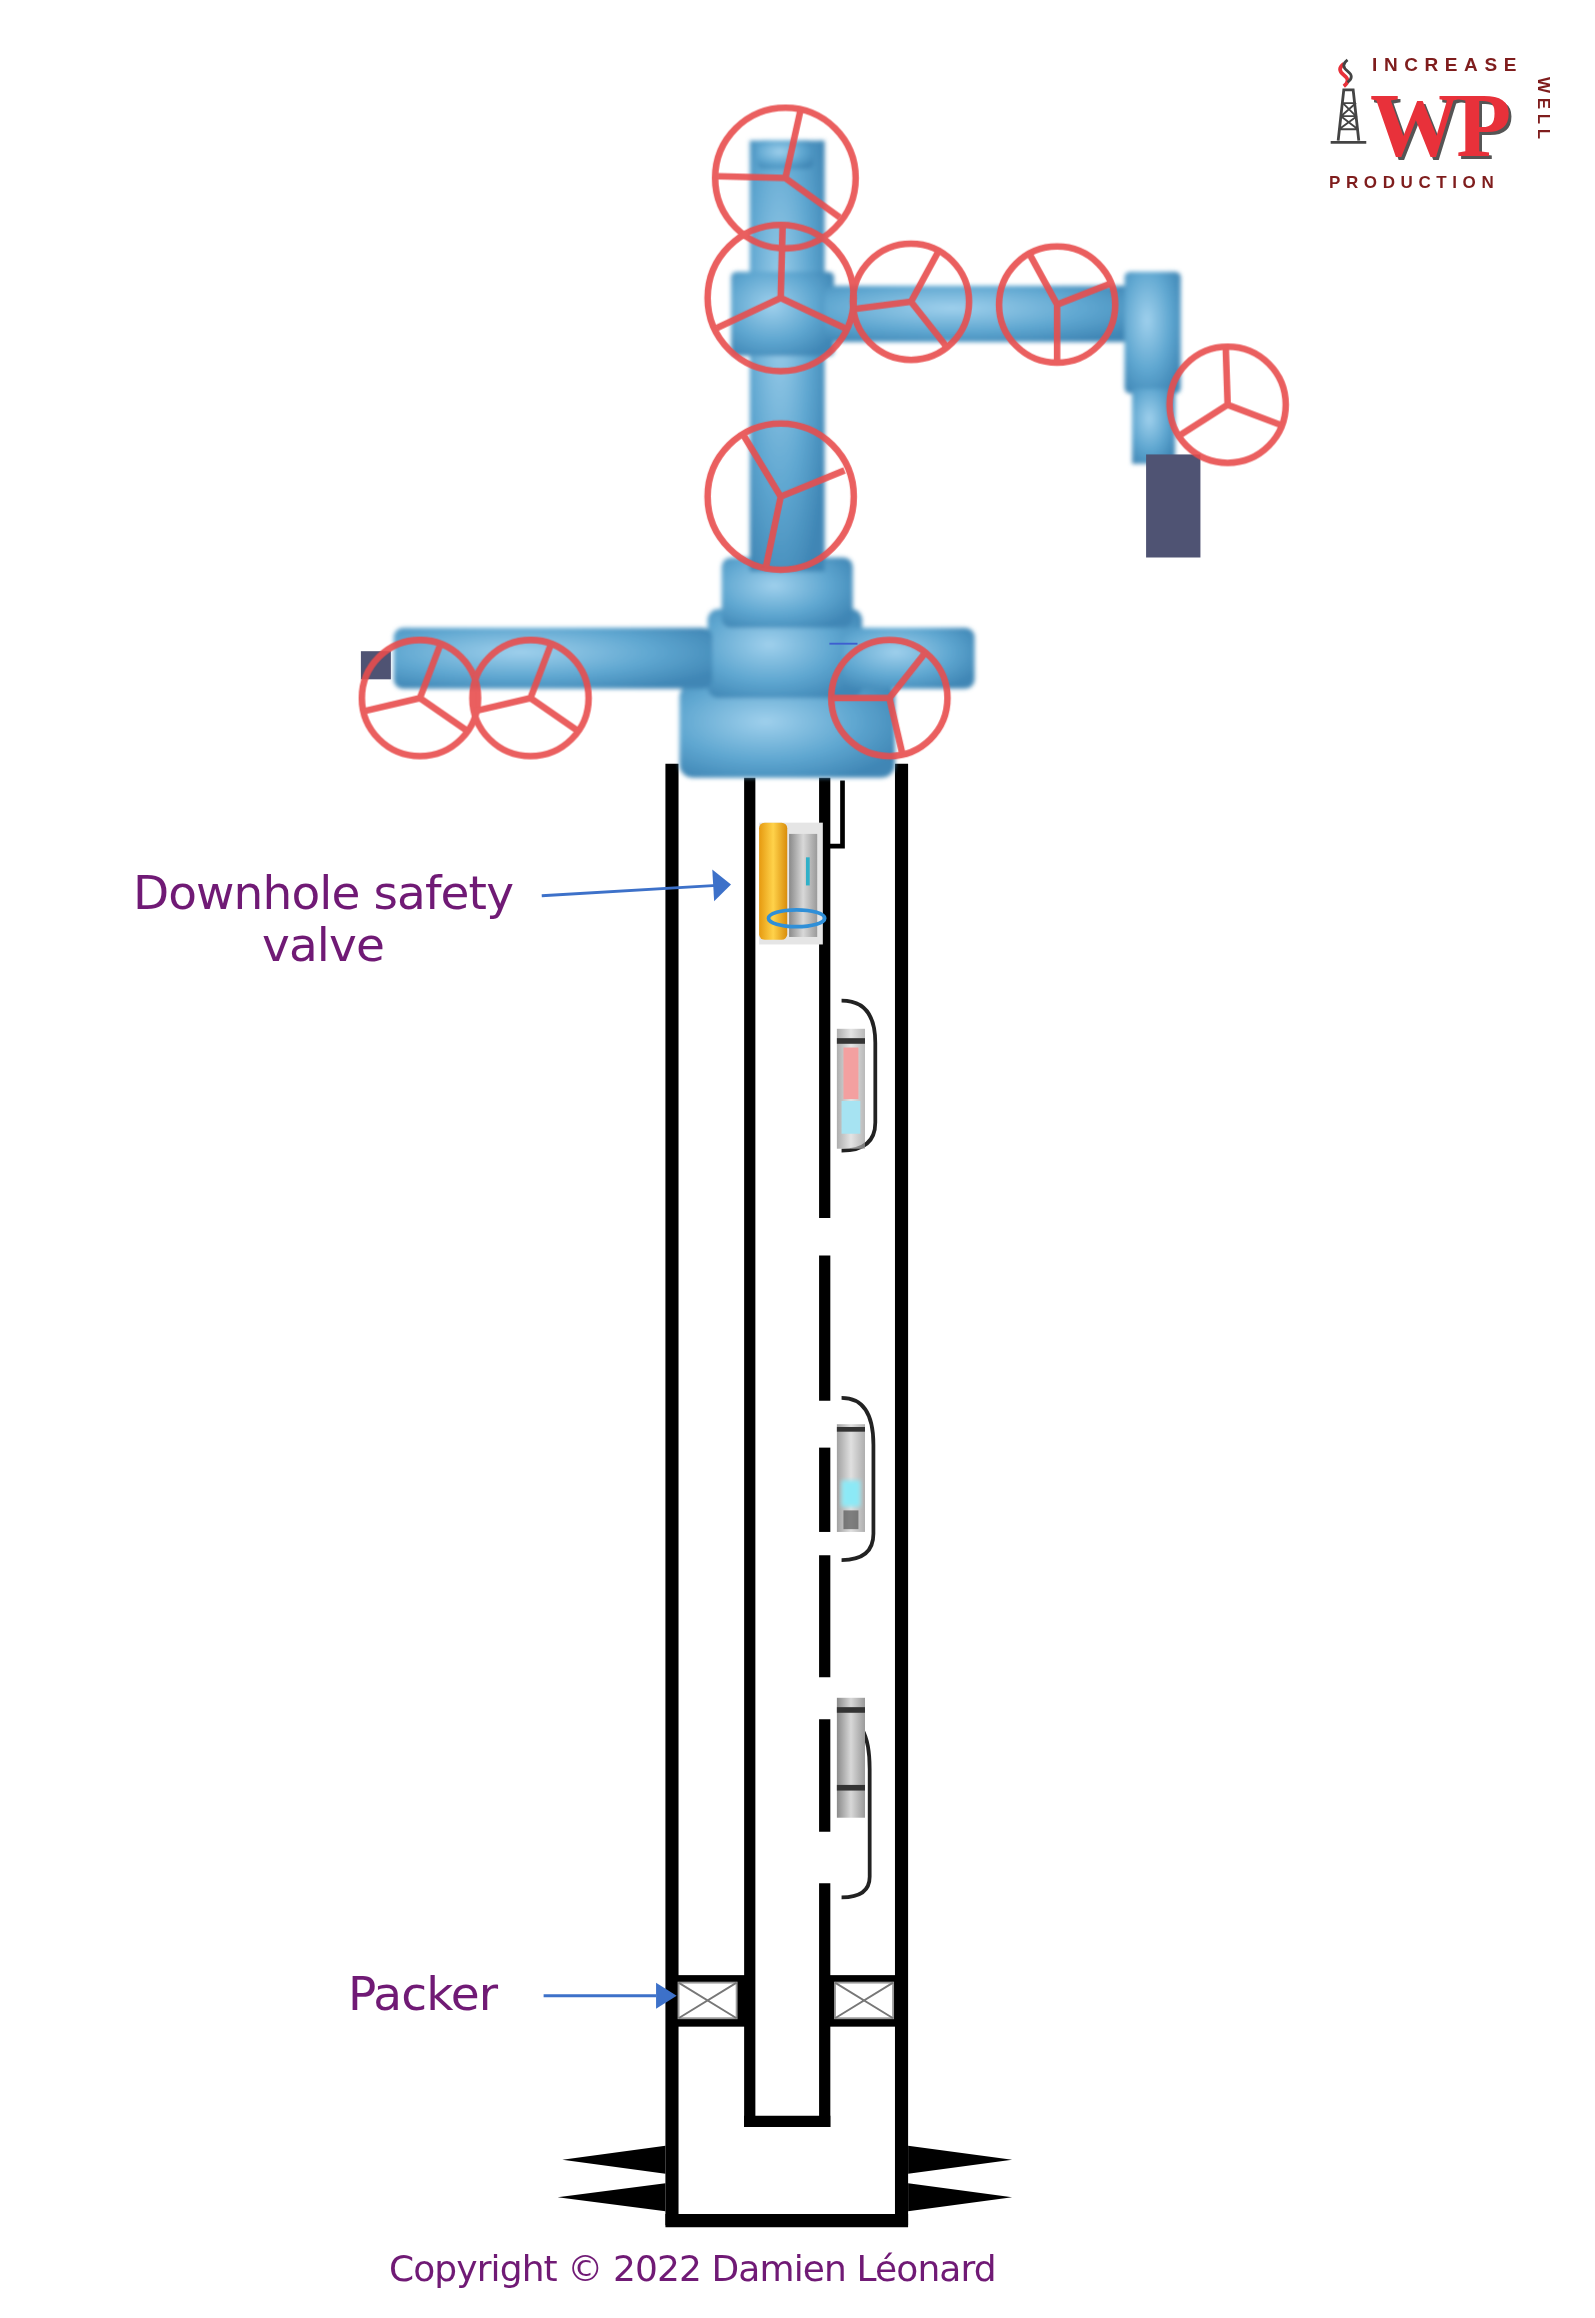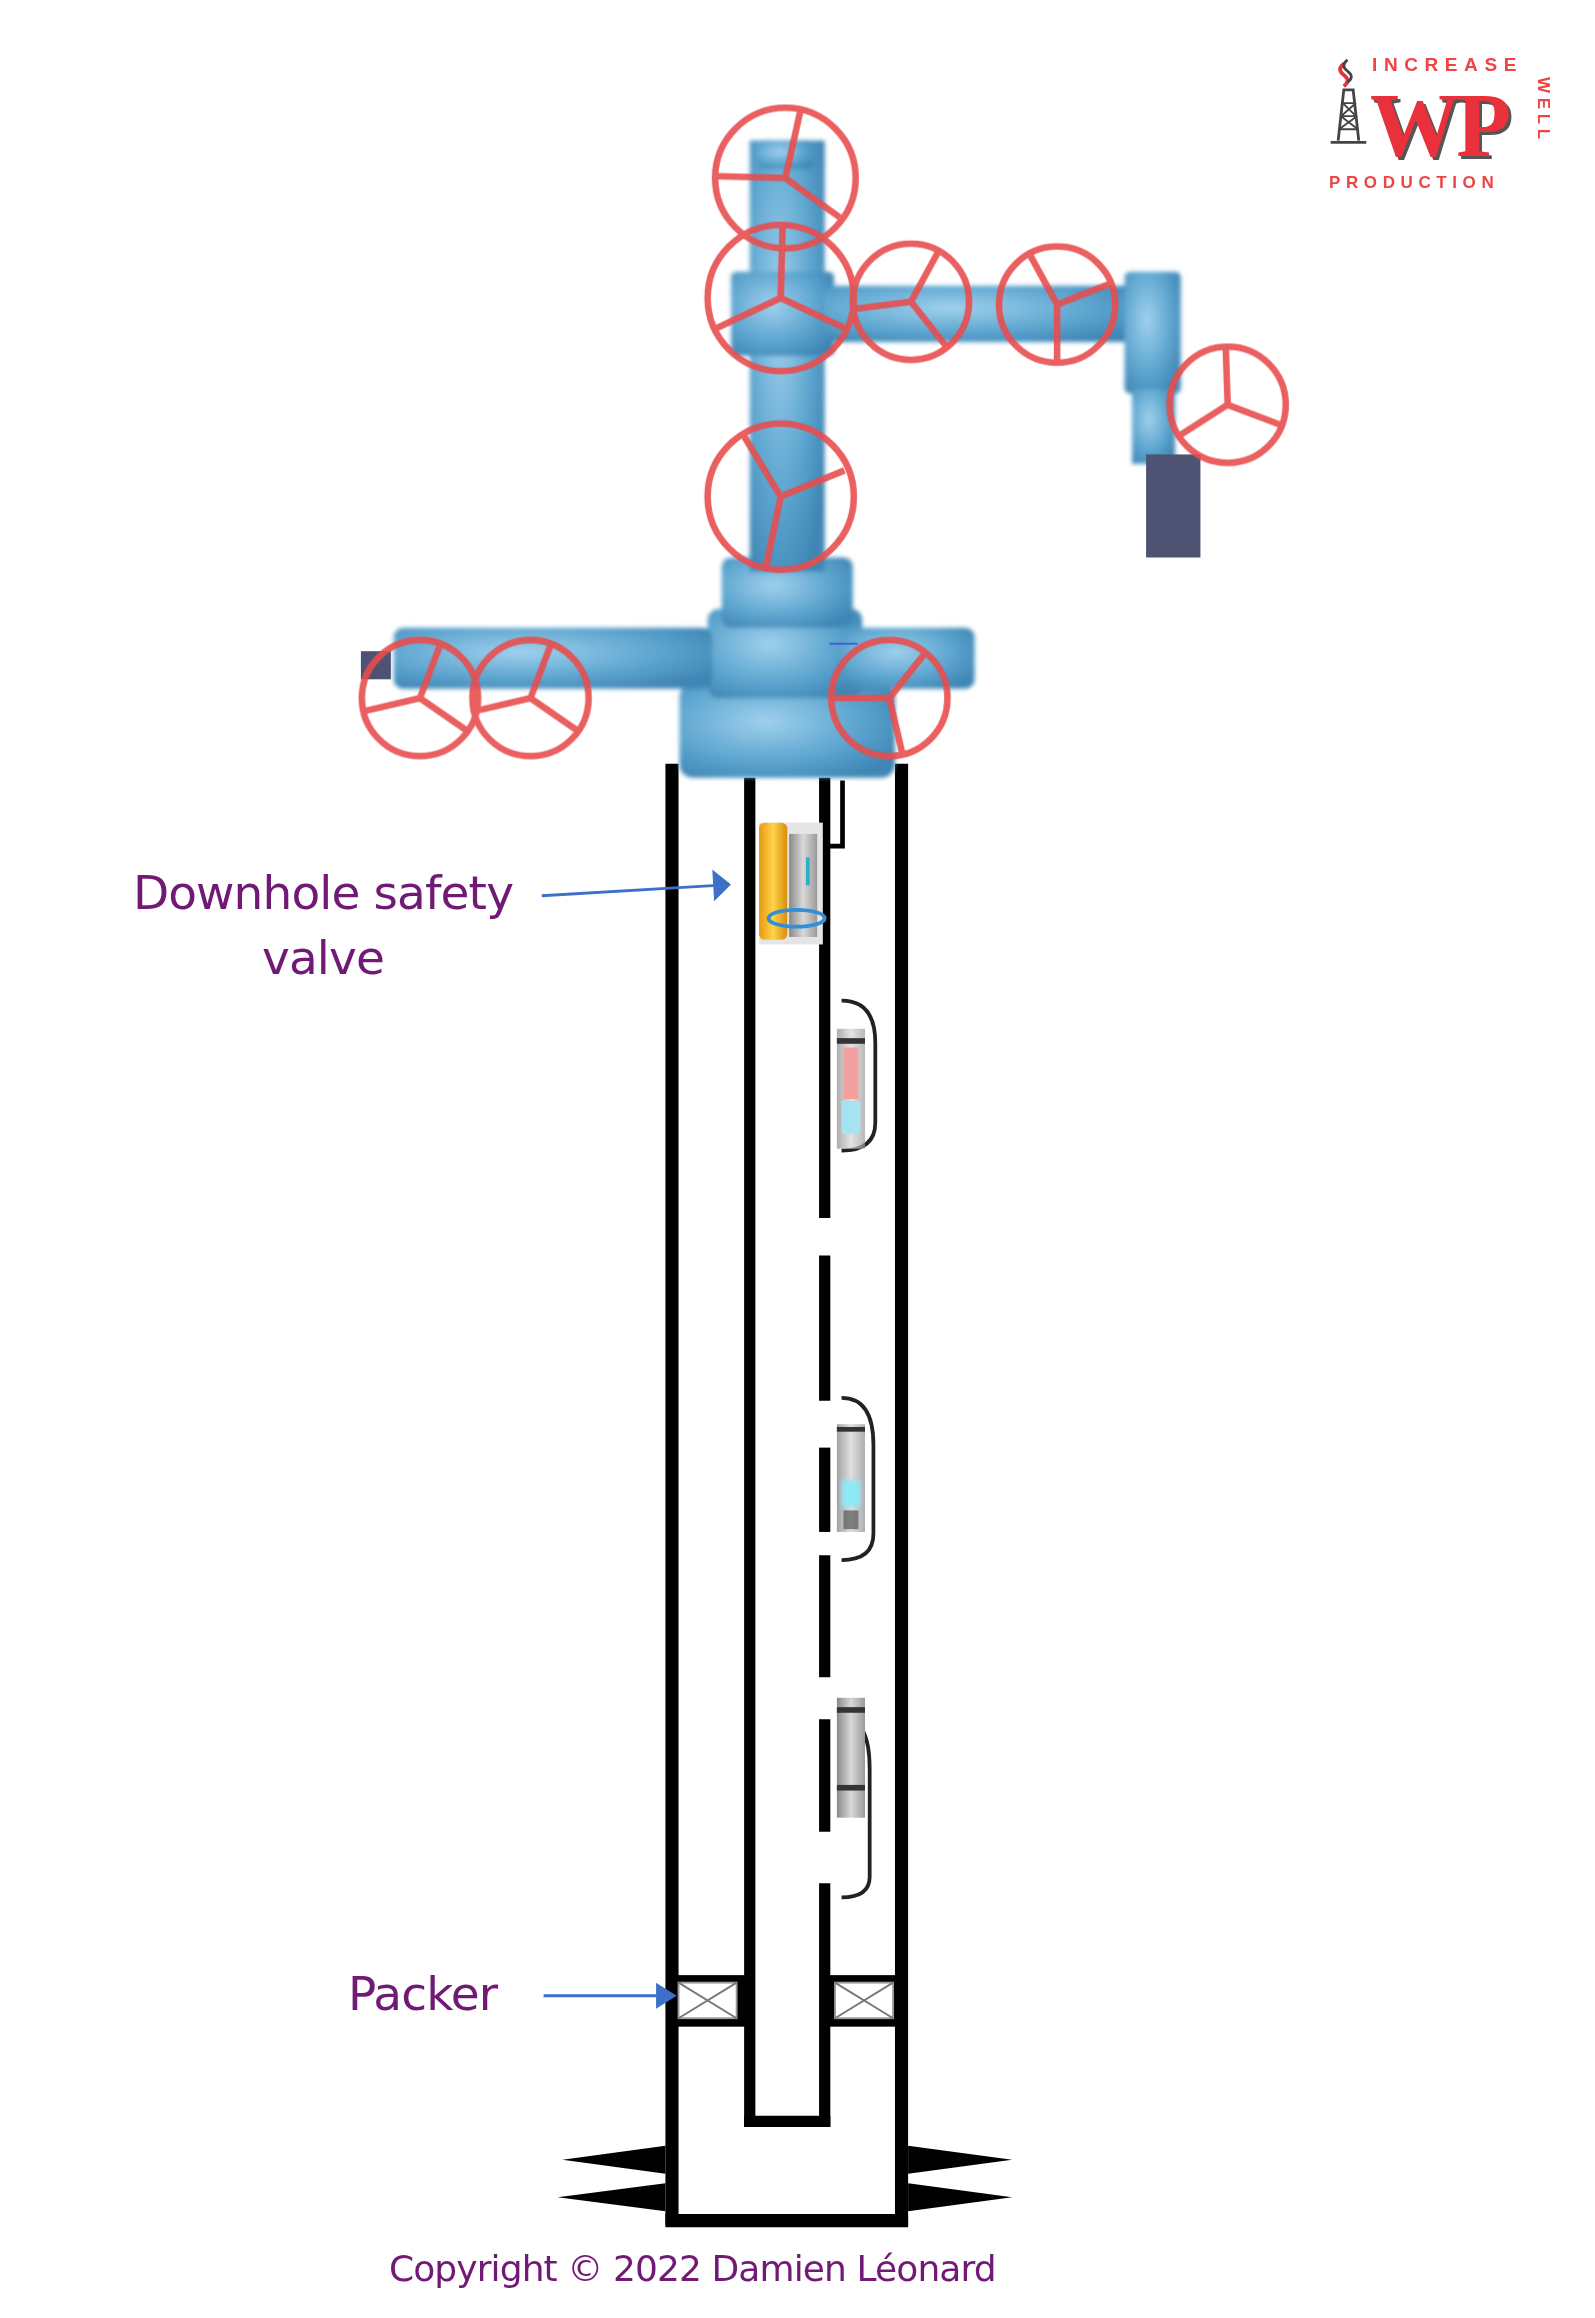--- a/index.html
+++ b/index.html
@@ -1,18 +1,18 @@
 <!DOCTYPE html>
 <html style="font-size:15px"><head>
 <meta charset="utf-8">
 <style>
   html, body { margin:0; padding:0; background:#ffffff; }
   body { width:1596px; height:2319px; position:relative; overflow:hidden; font-family:"Liberation Sans", "DejaVu Sans", sans-serif; }
   .label { position:absolute; color:#701a75; font-family:"DejaVu Sans", sans-serif; font-size:47px; line-height:1.1; letter-spacing:-0.9px; }
-  .logo-text { position:absolute; color:#ef4444; font-family:"Liberation Sans", sans-serif; font-weight:bold; }
+  .logo-text { position:absolute; color:#7f1d1d; font-family:"Liberation Sans", sans-serif; font-weight:bold; }
   .logo-wp { position:absolute; color:#e8313a; font-family:"Liberation Serif", serif; font-weight:bold; font-size:90px; line-height:1; text-shadow:2.8px 2.8px 0 #555; letter-spacing:-3.7px; }
   svg { position:absolute; left:0; top:0; }
 </style>
 </head>
 <body>
 
 <div>
   <svg width="1596" height="2319" style="pointer-events:none" viewBox="0 0 1703 2475">
     <g transform="translate(1418,60)">
       <path d="M16 8 q-8 6 0 12 q8 6 0 12" stroke="#e8313a" stroke-width="4" fill="none"></path>
@@ -187,18 +187,18 @@
     <path d="M780 944 L760 928 L762 962 Z" fill="#3d71c9"></path>
   </g>
   <g>
     <line x1="580" y1="2130" x2="700" y2="2130" stroke="#3d71c9" stroke-width="3"></line>
     <path d="M722 2130 L700 2116 L700 2144 Z" fill="#3d71c9"></path>
   </g>
 </svg>
 
 <div class="label" style="left:98px; top:867px; width:450px; text-align:center;">
   <div>Downhole safety</div>
-  <div style="margin-top:13px;">valve</div>
+  <div style="">valve</div>
 </div>
 <div class="label" style="left:348px; top:1968px;">Packer</div>
 
 <div class="label" style="left:389px; top:2249px; font-size:36px;">Copyright © 2022 Damien Léonard</div>
 
 
 </body></html>

